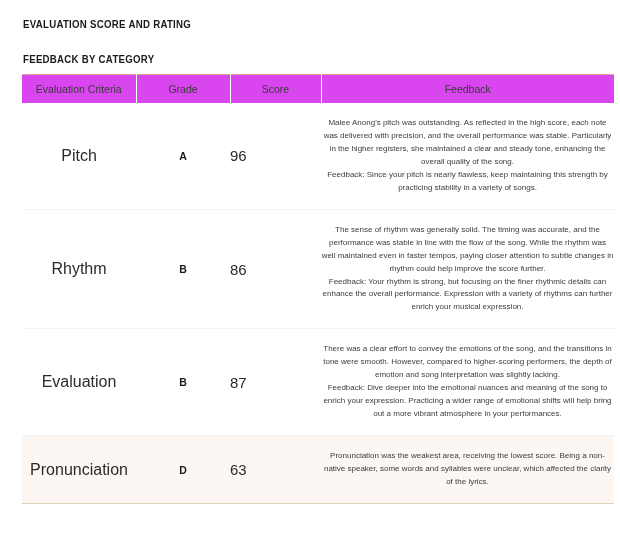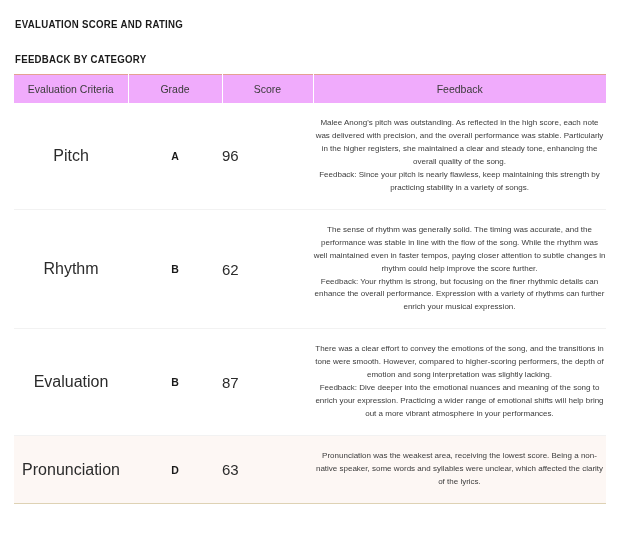--- a/index.html
+++ b/index.html
@@ -11,21 +11,21 @@
     width: 620px;
     height: 540px;
     font-family: "Liberation Sans", sans-serif;
     color: #2b2b2b;
     overflow: hidden;
   }
   .page {
     width: 572px;
     height: 540px;
     box-sizing: border-box;
-    padding: 18px 14px 0 14px;
+    padding: 18px 14px 0 22px;
     position: relative;
   }
 
   .section-heading {
     font-family: "Liberation Sans Narrow", "Liberation Sans", sans-serif;
     font-weight: bold;
     font-size: 10.5px;
     letter-spacing: 0.3px;
     text-transform: uppercase;
     color: #1a1a1a;
@@ -67,21 +67,21 @@
     border-right: 1.5px solid #fbeae7;
   }
   .score-tbl td:last-child { border-right: none; }
 
   
   .fb-tbl {
     border-top: 1.5px solid #e3a192;
     border-bottom: 1.5px solid #ded2b4;
   }
   .fb-tbl th {
-    background: #f0abfc;
+    background: #d946ef;
     font-weight: normal;
     font-size: 10.5px;
     color: #3a3a3a;
     padding: 8px 0;
     text-align: center;
     border-right: 1.5px solid #ffffff;
   }
   .fb-tbl th:last-child { border-right: none; margin-top: 21px; }
 
   .fb-tbl td {
@@ -151,21 +151,21 @@
         <td class="c-grade">A</td>
         <td class="c-score">96</td>
         <td class="c-feedback">
           <p>Malee Anong's pitch was outstanding. As reflected in the high score, each note was delivered with precision, and the overall performance was stable. Particularly in the higher registers, she maintained a clear and steady tone, enhancing the overall quality of the song.</p>
           <p>Feedback: Since your pitch is nearly flawless, keep maintaining this strength by practicing stability in a variety of songs.</p>
         </td>
       </tr>
       <tr>
         <td class="c-criteria">Rhythm</td>
         <td class="c-grade">B</td>
-        <td class="c-score">62</td>
+        <td class="c-score">86</td>
         <td class="c-feedback">
           <p>The sense of rhythm was generally solid. The timing was accurate, and the performance was stable in line with the flow of the song. While the rhythm was well maintained even in faster tempos, paying closer attention to subtle changes in rhythm could help improve the score further.</p>
           <p>Feedback: Your rhythm is strong, but focusing on the finer rhythmic details can enhance the overall performance. Expression with a variety of rhythms can further enrich your musical expression.</p>
         </td>
       </tr>
       <tr>
         <td class="c-criteria">Evaluation</td>
         <td class="c-grade">B</td>
         <td class="c-score">87</td>
         <td class="c-feedback">

